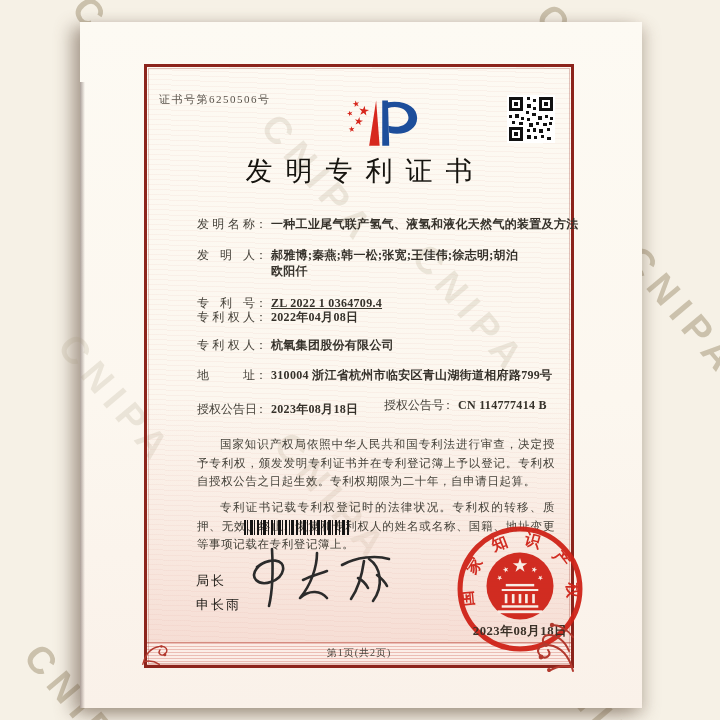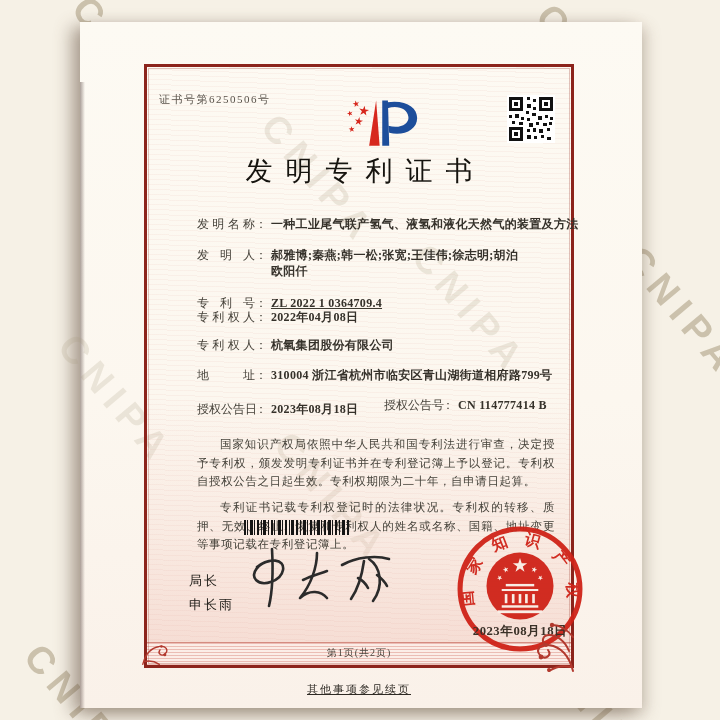--- a/index.html
+++ b/index.html
@@ -44,21 +44,21 @@
     font-size:27px;font-weight:400;color:#16140f;letter-spacing:13px;text-indent:13px;
   }
   .row{position:absolute;left:50px;font-size:12px;color:#3e3a31;white-space:nowrap;}
   .lab{display:inline-block;width:58px;text-align:justify;text-align-last:justify;color:#46423a;}
   .colon{display:inline-block;color:#46423a;}
   .val{font-weight:600;color:#35312a;margin-left:4px;letter-spacing:.3px;}
   .val2{display:inline-block;vertical-align:top;}
   .val2 div{line-height:16px;}
   .paras{position:absolute;left:50px;right:16px;top:368px;font-size:11.5px;color:#45423a;line-height:1.62;letter-spacing:.6px;text-align:justify;}
   .paras p{margin:0 0 7px 0;text-indent:2em;}
-  .signoff{position:absolute;left:42px;top:502px;font-size:13px;color:#23201b;line-height:24px;letter-spacing:2px;}
+  .signoff{position:absolute;left:49px;top:502px;font-size:13px;color:#23201b;line-height:24px;letter-spacing:2px;}
   .sig-script{position:absolute;left:92px;top:478px;width:170px;height:66px;}
   .seal{position:absolute;left:309px;top:458px;width:128px;height:128px;z-index:5;opacity:.95;}
   .strip{
     position:absolute;left:0;right:0;bottom:0;height:22px;
     background:
       repeating-linear-gradient(180deg,rgba(222,150,140,.45) 0 1px,rgba(252,240,234,.85) 1px 3px),
       #f6ddd5;
     border-top:1px solid rgba(195,100,88,.55);
   }
   .page-no{position:absolute;left:0;right:0;bottom:5px;text-align:center;font-size:10px;color:#4a443c;letter-spacing:1px;z-index:2;}
@@ -295,14 +295,13 @@
       <g fill="#b2392e">
           <circle cx="22" cy="50" r="2.2"></circle>
           <circle cx="27" cy="38" r="1.8"></circle>
         </g>
     </svg>
 
     <div class="strip"></div>
     <div class="page-no">第1页(共2页)</div>
   </div>
 
-  <div class="note">其他事项参见续页</div>
 </div>
 
 </body></html>

